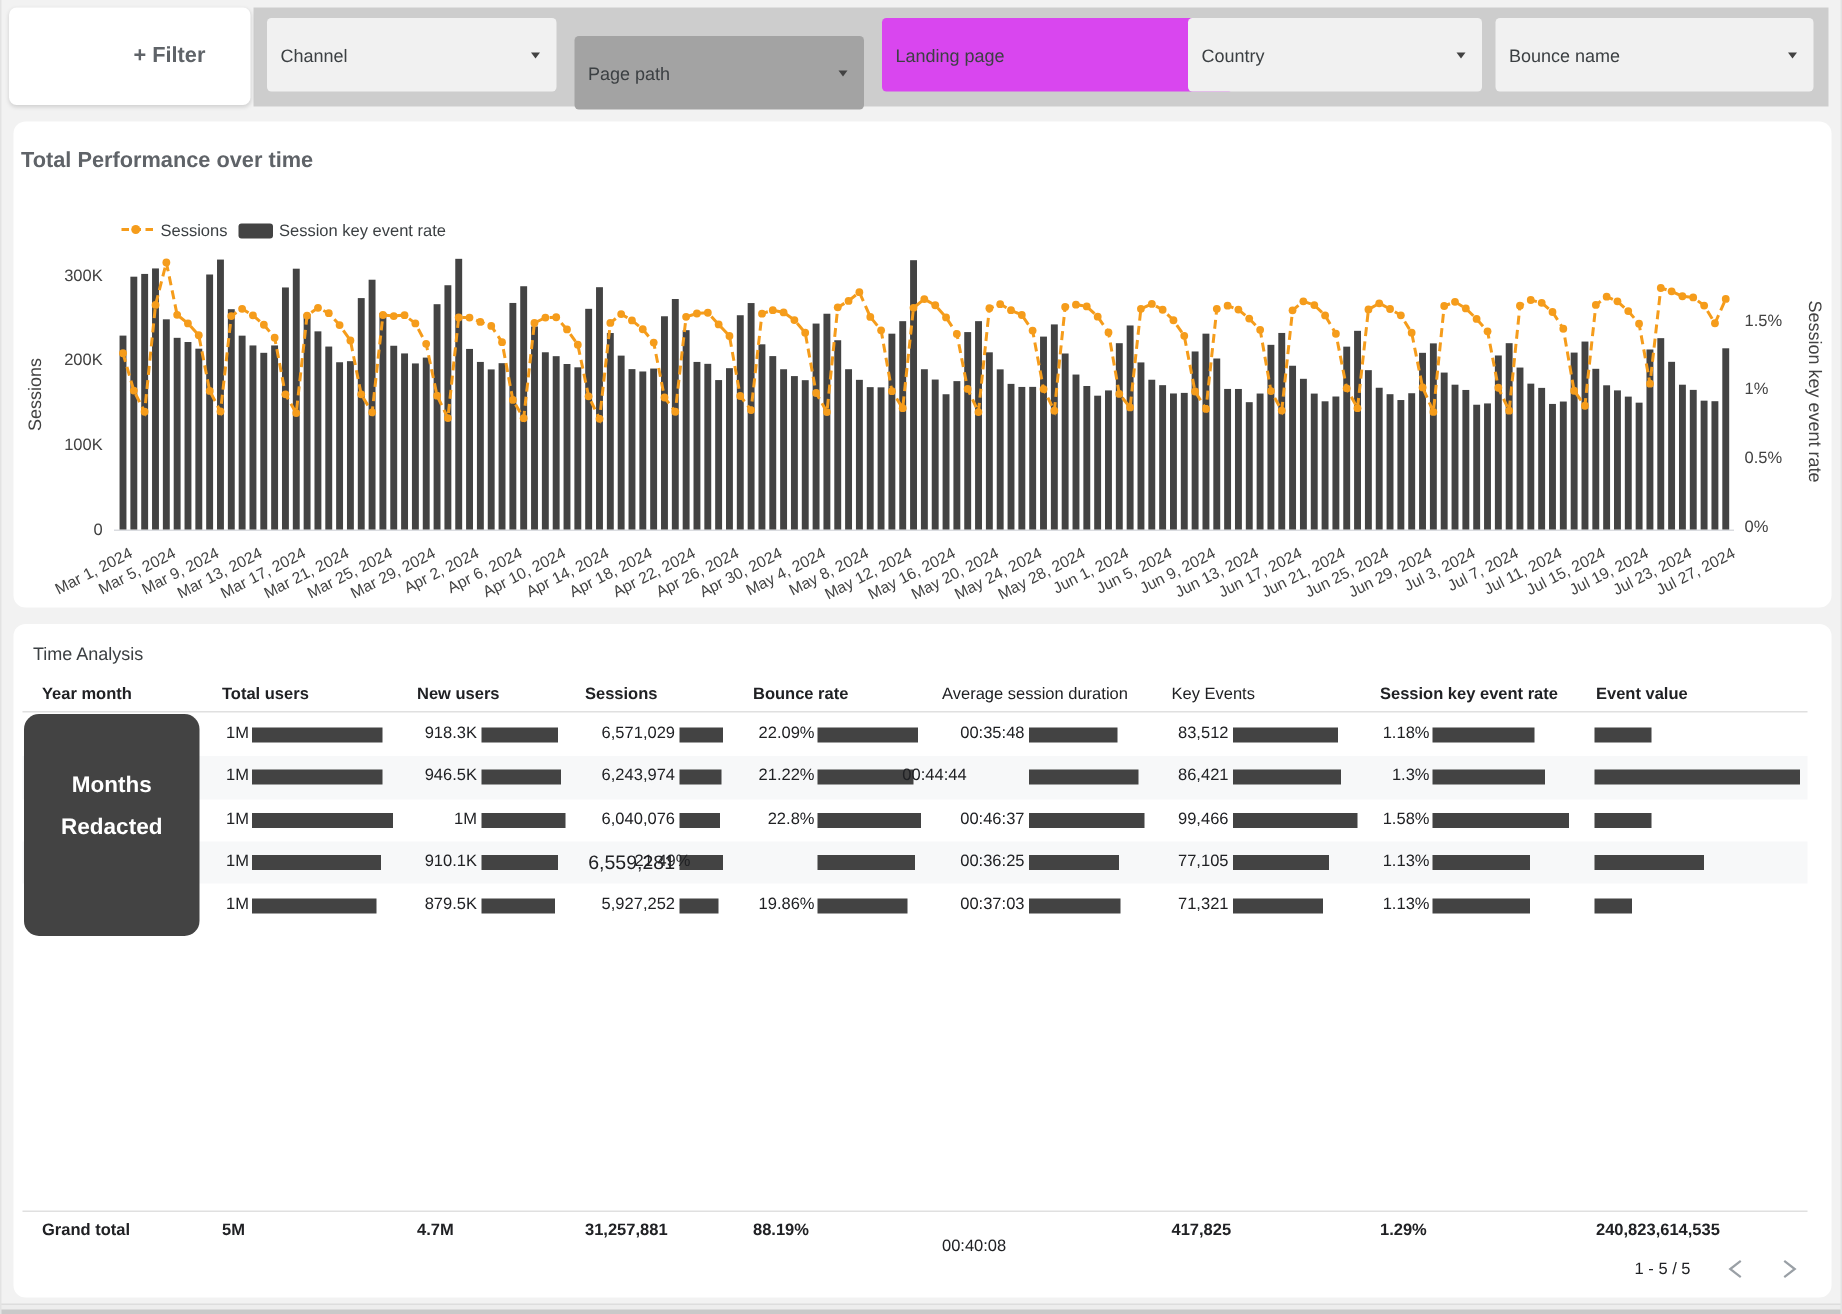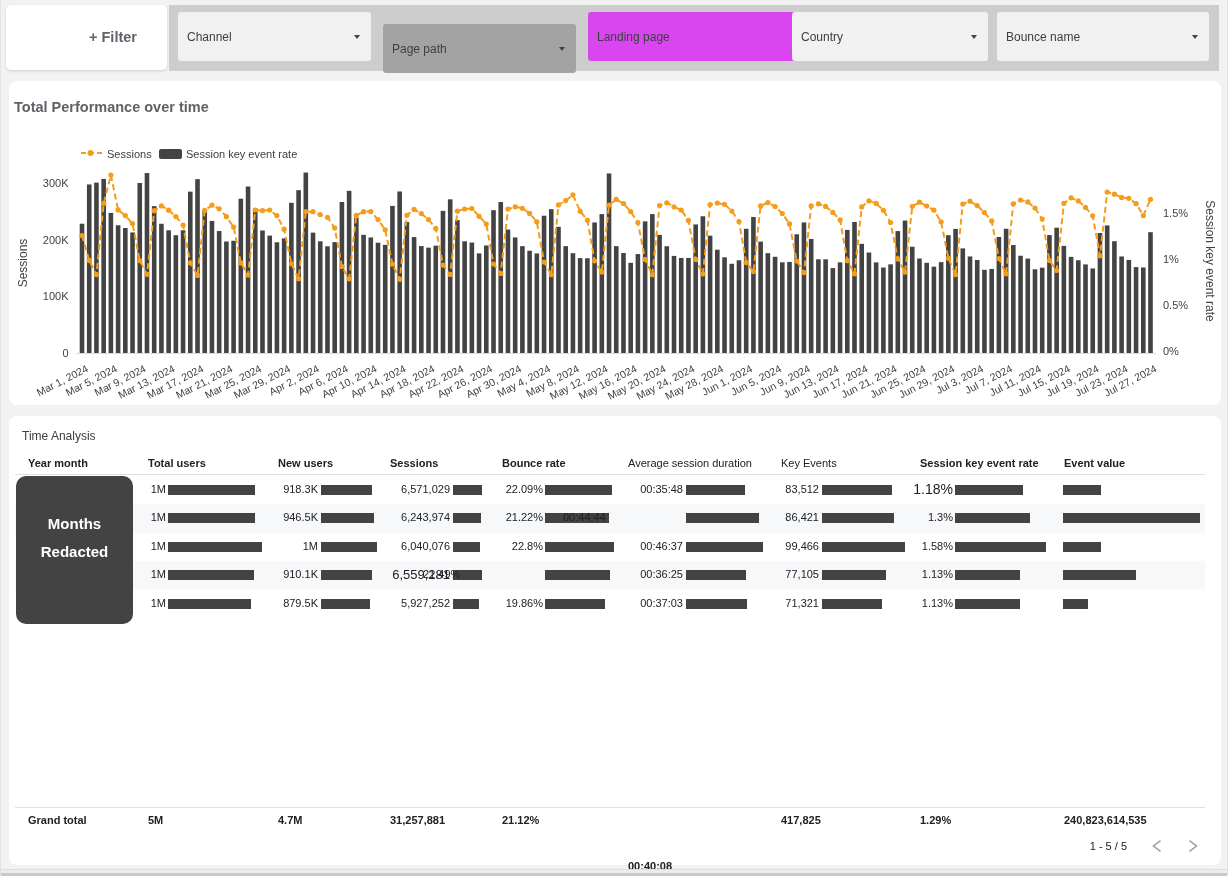--- a/index.html
+++ b/index.html
@@ -411,33 +411,33 @@
 <div style="position:absolute;left:198px;top:483.0px;width:120px;text-align:right;font-size:11px;color:#202124;line-height:13px">918.3K</div>
 <div style="position:absolute;left:320.5px;top:485.0px;width:51.4px;height:10px;background:#434343"></div>
 <div style="position:absolute;left:330px;top:483.0px;width:120px;text-align:right;font-size:11px;color:#202124;line-height:13px">6,571,029</div>
 <div style="position:absolute;left:452.5px;top:485.0px;width:29.7px;height:10px;background:#434343"></div>
 <div style="position:absolute;left:423px;top:483.0px;width:120px;text-align:right;font-size:11px;color:#202124;line-height:13px">22.09%</div>
 <div style="position:absolute;left:545.3px;top:485.0px;width:66.8px;height:10px;background:#434343"></div>
 <div style="position:absolute;left:563px;top:483.0px;width:120px;text-align:right;font-size:11px;color:#202124;line-height:13px">00:35:48</div>
 <div style="position:absolute;left:685.5px;top:485.0px;width:59.1px;height:10px;background:#434343"></div>
 <div style="position:absolute;left:699px;top:483.0px;width:120px;text-align:right;font-size:11px;color:#202124;line-height:13px">83,512</div>
 <div style="position:absolute;left:822px;top:485.0px;width:69.7px;height:10px;background:#434343"></div>
-<div style="position:absolute;left:833px;top:483.0px;width:120px;text-align:right;font-size:14px;color:#202124;line-height:13px">1.18%</div>
+<div style="position:absolute;left:833px;top:483.0px;width:120px;text-align:right;font-size:11px;color:#202124;line-height:13px">1.18%</div>
 <div style="position:absolute;left:955.3px;top:485.0px;width:68.0px;height:10px;background:#434343"></div>
 <div style="position:absolute;left:1063px;top:485.0px;width:38px;height:10px;background:#434343"></div>
 <div style="position:absolute;left:15px;top:504.2px;width:1190px;height:28.4px;background:#f7f8f9"></div>
 <div style="position:absolute;left:46px;top:511.4px;width:120px;text-align:right;font-size:11px;color:#202124;line-height:13px">1M</div>
 <div style="position:absolute;left:168.3px;top:513.4px;width:87.0px;height:10px;background:#434343"></div>
 <div style="position:absolute;left:198px;top:511.4px;width:120px;text-align:right;font-size:11px;color:#202124;line-height:13px">946.5K</div>
 <div style="position:absolute;left:320.5px;top:513.4px;width:53.0px;height:10px;background:#434343"></div>
 <div style="position:absolute;left:330px;top:511.4px;width:120px;text-align:right;font-size:11px;color:#202124;line-height:13px">6,243,974</div>
 <div style="position:absolute;left:452.5px;top:513.4px;width:28.2px;height:10px;background:#434343"></div>
 <div style="position:absolute;left:423px;top:511.4px;width:120px;text-align:right;font-size:11px;color:#202124;line-height:13px">21.22%</div>
 <div style="position:absolute;left:545.3px;top:513.4px;width:64.2px;height:10px;background:#434343"></div>
-<div style="position:absolute;left:563px;top:511.4px;width:120px;text-align:left;font-size:11px;color:#202124;line-height:13px">00:44:44</div>
+<div style="position:absolute;left:563px;top:511.4px;width:120px;text-align:center;font-size:11px;color:#202124;line-height:13px">00:44:44</div>
 <div style="position:absolute;left:685.5px;top:513.4px;width:73.9px;height:10px;background:#434343"></div>
 <div style="position:absolute;left:699px;top:511.4px;width:120px;text-align:right;font-size:11px;color:#202124;line-height:13px">86,421</div>
 <div style="position:absolute;left:822px;top:513.4px;width:72.1px;height:10px;background:#434343"></div>
 <div style="position:absolute;left:833px;top:511.4px;width:120px;text-align:right;font-size:11px;color:#202124;line-height:13px">1.3%</div>
 <div style="position:absolute;left:955.3px;top:513.4px;width:74.9px;height:10px;background:#434343"></div>
 <div style="position:absolute;left:1063px;top:513.4px;width:137px;height:10px;background:#434343"></div>
 <div style="position:absolute;left:46px;top:539.8px;width:120px;text-align:right;font-size:11px;color:#202124;line-height:13px">1M</div>
 <div style="position:absolute;left:168.3px;top:541.8px;width:94.0px;height:10px;background:#434343"></div>
 <div style="position:absolute;left:198px;top:539.8px;width:120px;text-align:right;font-size:11px;color:#202124;line-height:13px">1M</div>
 <div style="position:absolute;left:320.5px;top:541.8px;width:56.0px;height:10px;background:#434343"></div>
@@ -485,22 +485,22 @@
 <div style="position:absolute;left:1063px;top:598.6px;width:25px;height:10px;background:#434343"></div>
 <div style="position:absolute;left:16px;top:475.5px;width:117px;height:148px;background:#434343;border-radius:10px;">
   <div style="position:absolute;left:0;width:117px;top:48px;text-align:center;color:#fff;font-weight:bold;font-size:15px;line-height:0">Months</div>
   <div style="position:absolute;left:0;width:117px;top:76px;text-align:center;color:#fff;font-weight:bold;font-size:15px;line-height:0">Redacted</div>
 </div>
 <div style="position:absolute;left:15px;top:807px;width:1190px;border-top:1px solid #e0e0e0"></div>
 <div style="position:absolute;left:28px;top:813.5px;font-size:11px;font-weight:bold;color:#202124">Grand total</div>
 <div style="position:absolute;left:148px;top:813.5px;font-size:11px;font-weight:bold;color:#202124">5M</div>
 <div style="position:absolute;left:278px;top:813.5px;font-size:11px;font-weight:bold;color:#202124">4.7M</div>
 <div style="position:absolute;left:390px;top:813.5px;font-size:11px;font-weight:bold;color:#202124">31,257,881</div>
-<div style="position:absolute;left:502px;top:813.5px;font-size:11px;font-weight:bold;color:#202124">21.12%</div>
-<div style="position:absolute;left:628px;top:860px;font-size:11px;font-weight:bold;color:#202124">00:40:08</div>
+<div style="position:absolute;left:502px;top:813.5px;font-size:11px;font-weight:bold;color:#202124">88.19%</div>
+<div style="position:absolute;left:628px;top:825px;font-size:11px;font-weight:normal;color:#202124">00:40:08</div>
 <div style="position:absolute;left:781px;top:813.5px;font-size:11px;font-weight:bold;color:#202124">417,825</div>
 <div style="position:absolute;left:920px;top:813.5px;font-size:11px;font-weight:bold;color:#202124">1.29%</div>
 <div style="position:absolute;left:1064px;top:813.5px;font-size:11px;font-weight:bold;color:#202124">240,823,614,535</div>
 <div style="position:absolute;left:1052px;top:840px;width:75px;text-align:right;font-size:11px;color:#202124">1 - 5 / 5</div>
 <svg width="60" height="20" style="position:absolute;left:1145px;top:836px" xmlns="http://www.w3.org/2000/svg">
   <polyline points="15.5,4.6 8.5,10 15.5,15.4" fill="none" stroke="#9aa0a6" stroke-width="1.5"></polyline>
   <polyline points="44.5,4.6 51.5,10 44.5,15.4" fill="none" stroke="#9aa0a6" stroke-width="1.5"></polyline>
 </svg>
 <div style="position:absolute;left:0;top:869px;width:1228px;height:7px;background:#ededed;border-top:1px solid #dddddd"></div>
 <div style="position:absolute;left:0;top:873px;width:1228px;height:3px;background:#c9c9c9"></div>

